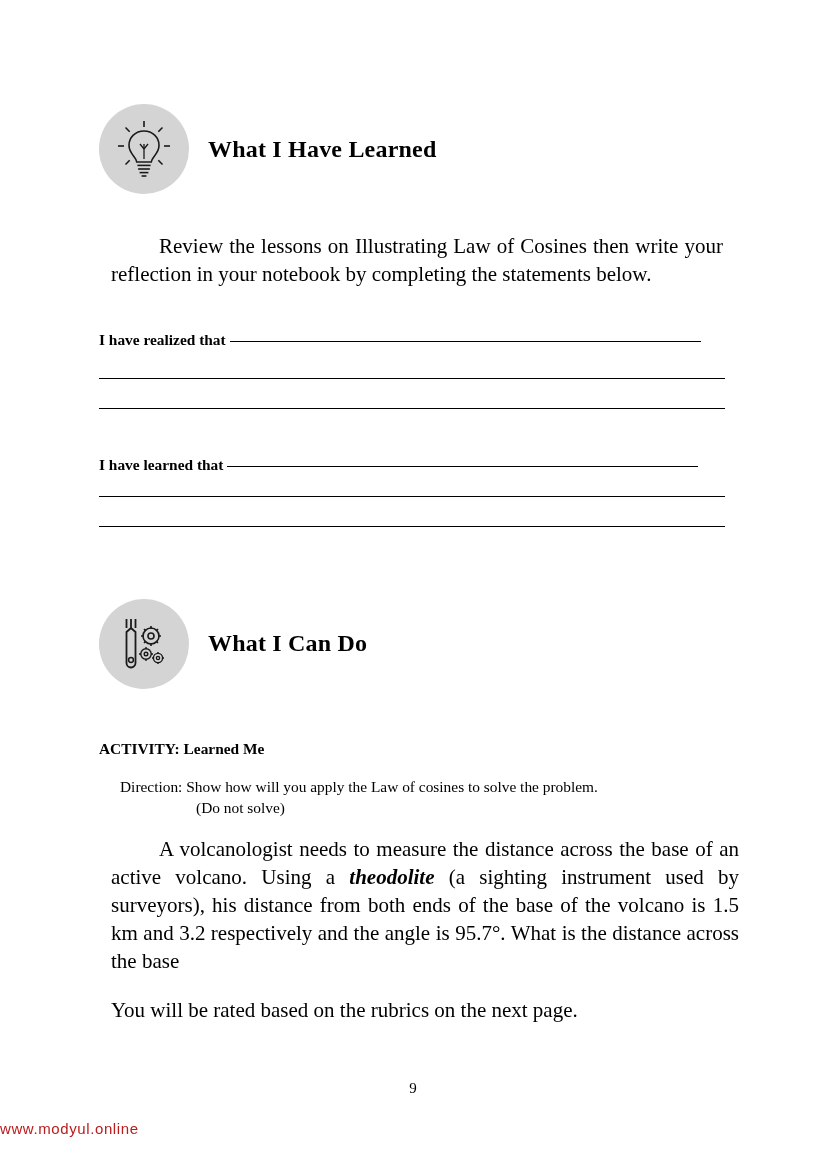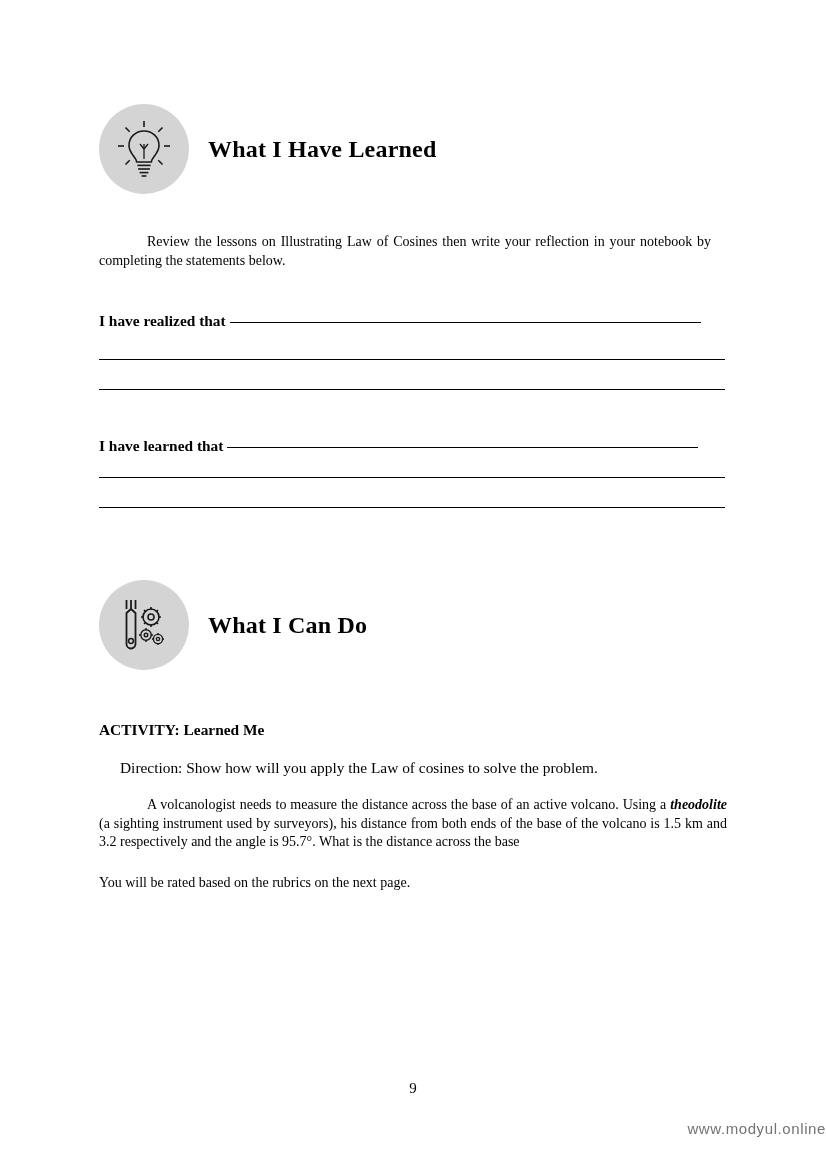--- a/index.html
+++ b/index.html
@@ -47,23 +47,23 @@
   .section-title {
     font-size: 24px;
     font-weight: bold;
     letter-spacing: 0.2px;
     margin-left: 19px;
     white-space: nowrap;
   }
 
   
   p.body {
-    font-size: 14px;
+    font-size: 21px;
     line-height: 1.33;
-    margin: 0;
+    margin: 12px;
     text-align: justify;
   }
   .indent {
     text-indent: 48px;
   }
 
   
   .statement {
     font-size: 15.4px;
     font-weight: bold;
@@ -89,24 +89,24 @@
     left: 0;
     width: 826px;
     text-align: center;
     font-size: 15px;
   }
   .watermark {
     position: absolute;
     top: 1120px;
     left: 0;
     width: 826px;
-    text-align: right;
+    text-align: left;
     font-family: "Liberation Sans", sans-serif;
     font-size: 15px;
-    color: #737373;
+    color: #b91c1c;
     letter-spacing: 0.6px;
   }
 
   .bold { font-weight: normal; }
   .bi { font-weight: bold; font-style: italic; }
 </style>
 </head>
 <body>
 
 <div class="page">
@@ -192,20 +192,21 @@
     </div>
 
     <div style="margin-top:51px;" class="statement">
       <span>ACTIVITY:</span>
       <span>Learned Me</span>
     </div>
 
     <div style="margin-top:20px; margin-left:21px; font-size:15.4px;">
       <span class="bold">Direction:</span>
       <span>Show how will you apply the Law of cosines to solve the problem.</span>
+      <div style="margin-top:3px; margin-left:76px;">(Do not solve)</div>
     </div>
 
     <p class="body indent" style="margin-top:19px; width:628px;">
       <span>A volcanologist needs to measure the distance across the base of an active volcano. Using a </span><span class="bi">theodolite</span><span> (a sighting instrument used by surveyors), his distance from both ends of the base of the volcano is </span><span class="bold">1.5</span><span> km and </span><span class="bold">3.2</span><span> respectively and the angle is </span><span class="bold">95.7°.</span><span> What is the distance across the base</span>
     </p>
 
     <p class="body" style="margin-top:22px;">You will be rated based on the rubrics on the next page.</p>
   </div>
 
   <div class="page-number">9</div>

